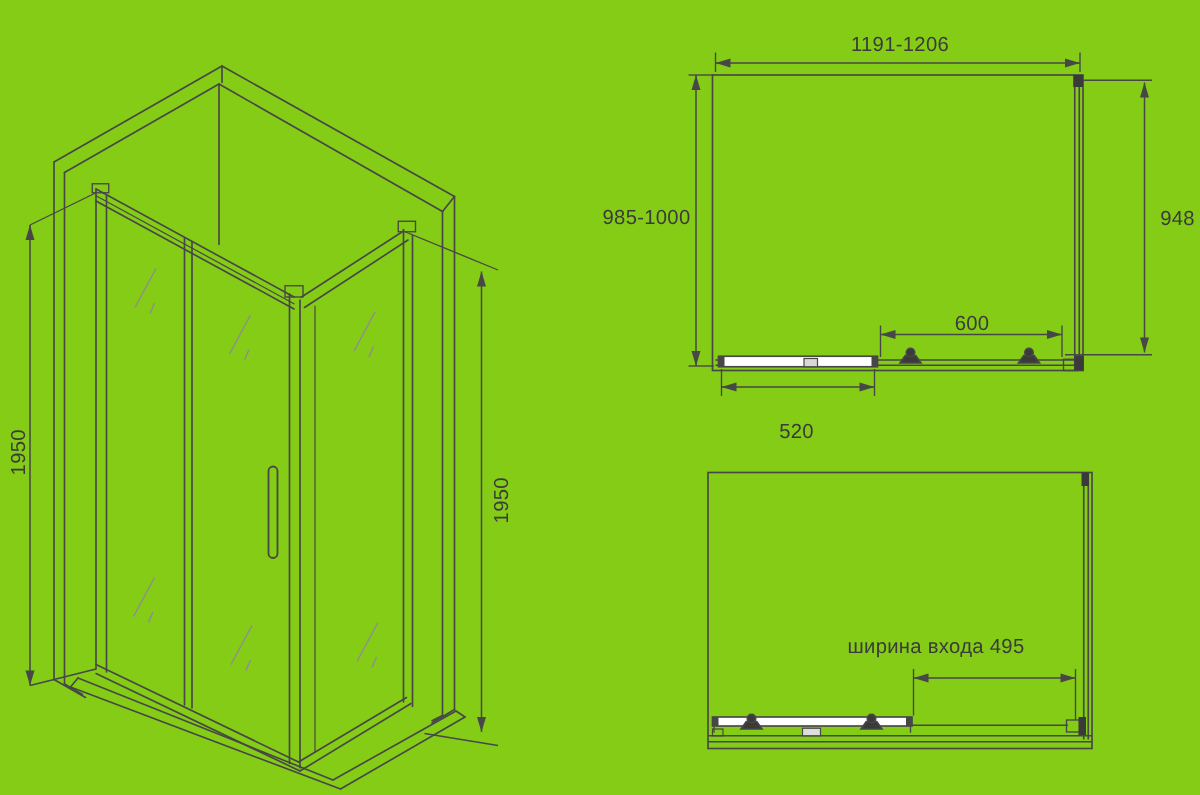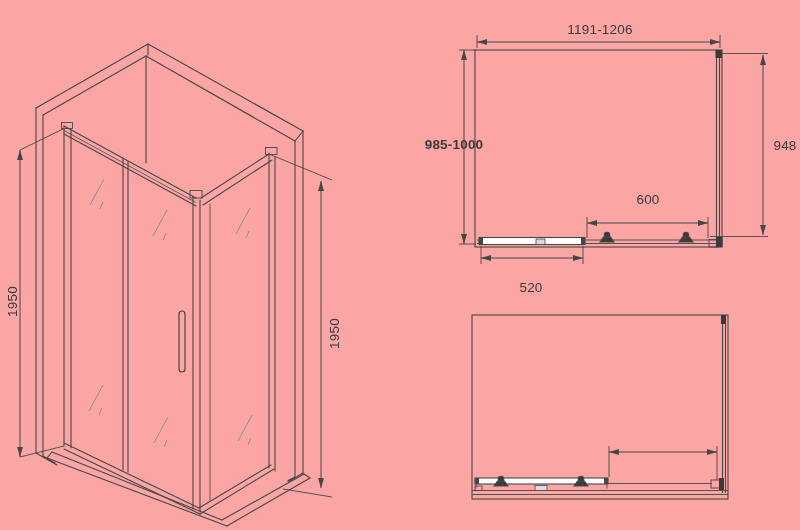--- a/index.html
+++ b/index.html
@@ -1,17 +1,17 @@
 <!DOCTYPE html>
 <html><head>
 <meta charset="utf-8">
 <style>
   html,body{margin:0;padding:0;background:#fff;}
   .canvas{
-    position:relative;width:800px;height:530px;background:#fca5a5;overflow:hidden;
+    position:relative;width:800px;height:530px;background:#84cc16;overflow:hidden;
     font-family:"Liberation Sans",sans-serif;
   }
   .drawing{position:absolute;left:0;top:0;}
   .dim-label{
     position:absolute;font-size:13.5px;color:#3b3b3b;text-align:center;
     letter-spacing:.2px;white-space:nowrap;line-height:15px;
   }
   .rot{transform:rotate(-90deg);transform-origin:center center;}
 </style>
 </head>
@@ -181,21 +181,22 @@
       <path d="M717,452 l-10,-3 v6 z" fill="#474747" stroke="none"></path>
     </g>
   </svg>
 
   <span class="dim-label rot" style="left:-18px;top:294px;width:60px;">1950</span>
 
   <span class="dim-label rot" style="left:304px;top:326px;width:60px;">1950</span>
 
   <span class="dim-label" style="left:552px;top:22px;width:96px;">1191-1206</span>
 
-  <span class="dim-label" style="left:414px;top:137px;width:80px;font-weight:bold;">985-1000</span>
+  <span class="dim-label" style="left:391px;top:137px;width:80px;">985-1000</span>
 
   <span class="dim-label" style="left:757px;top:138px;width:56px;">948</span>
 
-  <span class="dim-label" style="left:620px;top:192px;width:56px;">600</span>
+  <span class="dim-label" style="left:620px;top:208px;width:56px;">600</span>
 
   <span class="dim-label" style="left:503px;top:260px;width:56px;margin-top:20px;">520</span>
 
+  <span class="dim-label" style="left:544px;top:423px;width:160px;">ширина входа 495</span>
 </div>
 
 </body></html>

